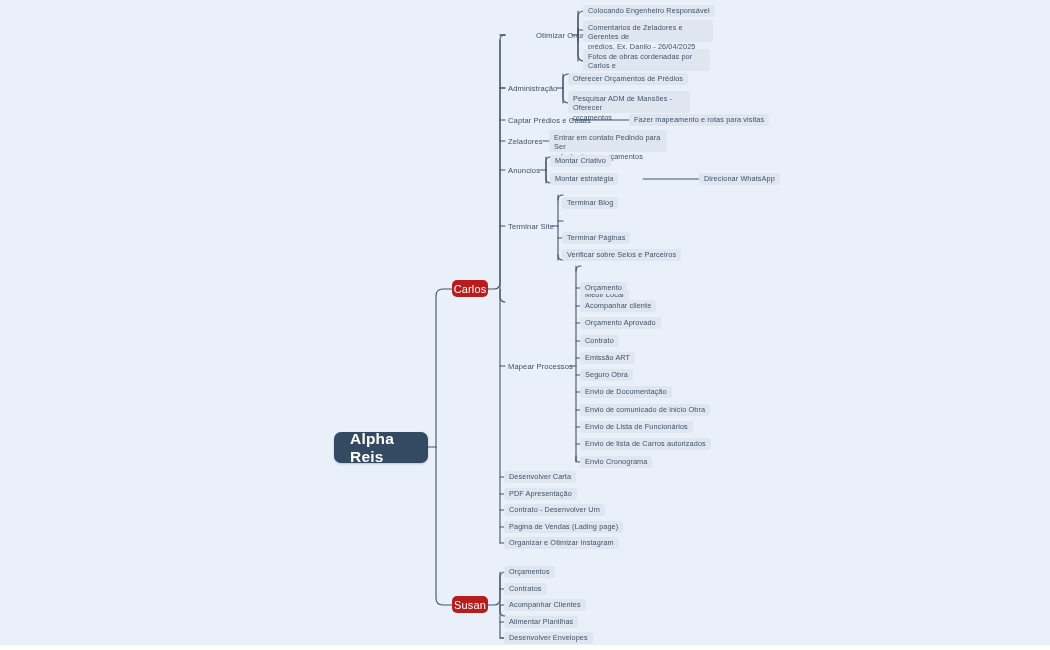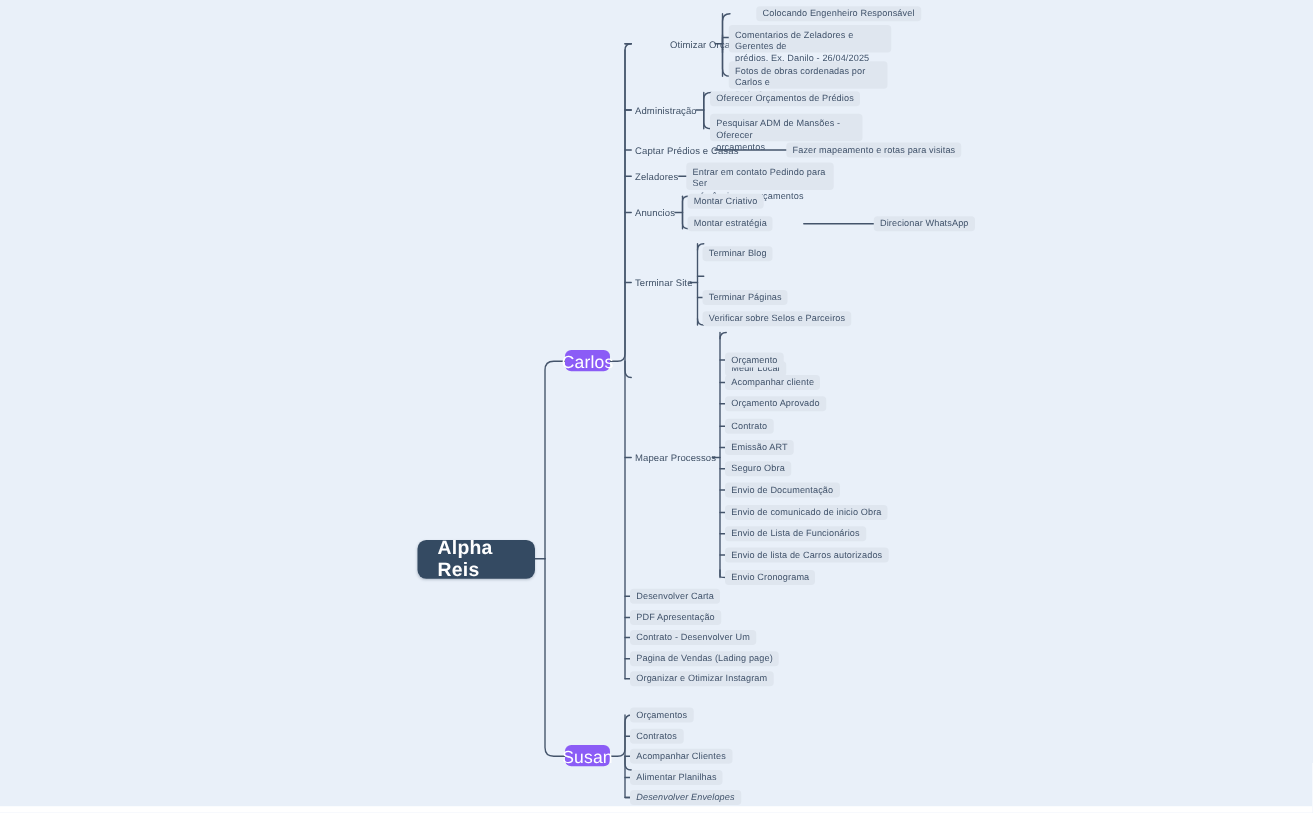--- a/index.html
+++ b/index.html
@@ -36,24 +36,24 @@
     font-size: 15.5px;
     font-weight: bold;
     letter-spacing: .2px;
     display: flex;
     align-items: center;
     justify-content: center;
     box-shadow: 0 1px 2px rgba(40,60,85,.25);
   }
   
   .n-branch {
-    background: #8b5cf6;
+    background: #b91c1c;
     color: #ffffff;
     border-radius: 5px;
-    font-size: 14px;
+    font-size: 11px;
     display: flex;
     align-items: center;
     justify-content: center;
     letter-spacing: .15px;
   }
   
   .n-topic {
     color: #3f5066;
     font-size: 7.6px;
     display: flex;
@@ -194,21 +194,21 @@
   <div class="node n-leaf" style="left:504px; top:471px; height:12px;">Desenvolver Carta</div>
 
   <div class="node n-leaf" style="left:504px; top:488px; height:12px;">PDF Apresentação</div>
 
   <div class="node n-leaf" style="left:504px; top:504px; height:12px;">Contrato - Desenvolver Um</div>
 
   <div class="node n-leaf" style="left:504px; top:521px; height:12px;">Pagina de Vendas (Lading page)</div>
 
   <div class="node n-leaf" style="left:504px; top:537px; height:12px;">Organizar e Otimizar Instagram</div>
 
-  <div class="node n-leaf" style="left:583px; top:5px; height:12px;margin-left:22px;">Colocando Engenheiro Responsável</div>
+  <div class="node n-leaf" style="left:583px; top:5px; height:12px;">Colocando Engenheiro Responsável</div>
 
   <div class="node n-leaf multi" style="left:583px; top:20px; width:130px; height:22px;">Comentarios de Zeladores e Gerentes de
 prédios. Ex. Danilo - 26/04/2025</div>
 
   <div class="node n-leaf multi" style="left:583px; top:49px; width:127px; height:22px;">Fotos de obras cordenadas por Carlos e
 Referências</div>
 
   <div class="node n-leaf" style="left:568px; top:73px; height:12px;">Oferecer Orçamentos de Prédios</div>
 
   <div class="node n-leaf multi" style="left:568px; top:91px; width:122px; height:22px;">Pesquisar ADM de Mansões - Oferecer
@@ -257,17 +257,17 @@
   <div class="node n-leaf" style="left:580px; top:456px; height:12px;">Envio Cronograma</div>
 
   <div class="node n-leaf" style="left:504px; top:566px; height:12px;">Orçamentos</div>
 
   <div class="node n-leaf" style="left:504px; top:583px; height:12px;">Contratos</div>
 
   <div class="node n-leaf" style="left:504px; top:599px; height:12px;">Acompanhar Clientes</div>
 
   <div class="node n-leaf" style="left:504px; top:616px; height:12px;">Alimentar Planilhas</div>
 
-  <div class="node n-leaf" style="left:504px; top:632px; height:12px;font-style:italic;">Desenvolver Envelopes</div>
+  <div class="node n-leaf" style="left:504px; top:632px; height:12px;">Desenvolver Envelopes</div>
 
   <div id="bottombar"></div>
 
 </div>
 
 </body></html>

